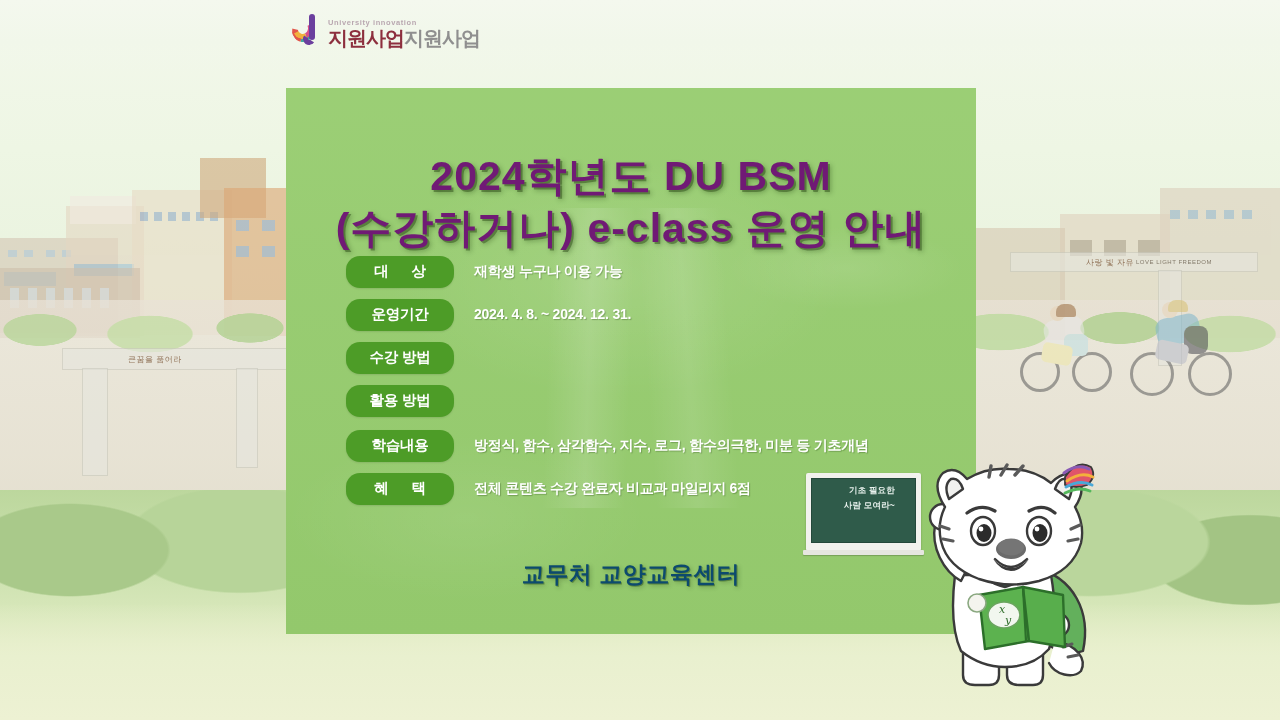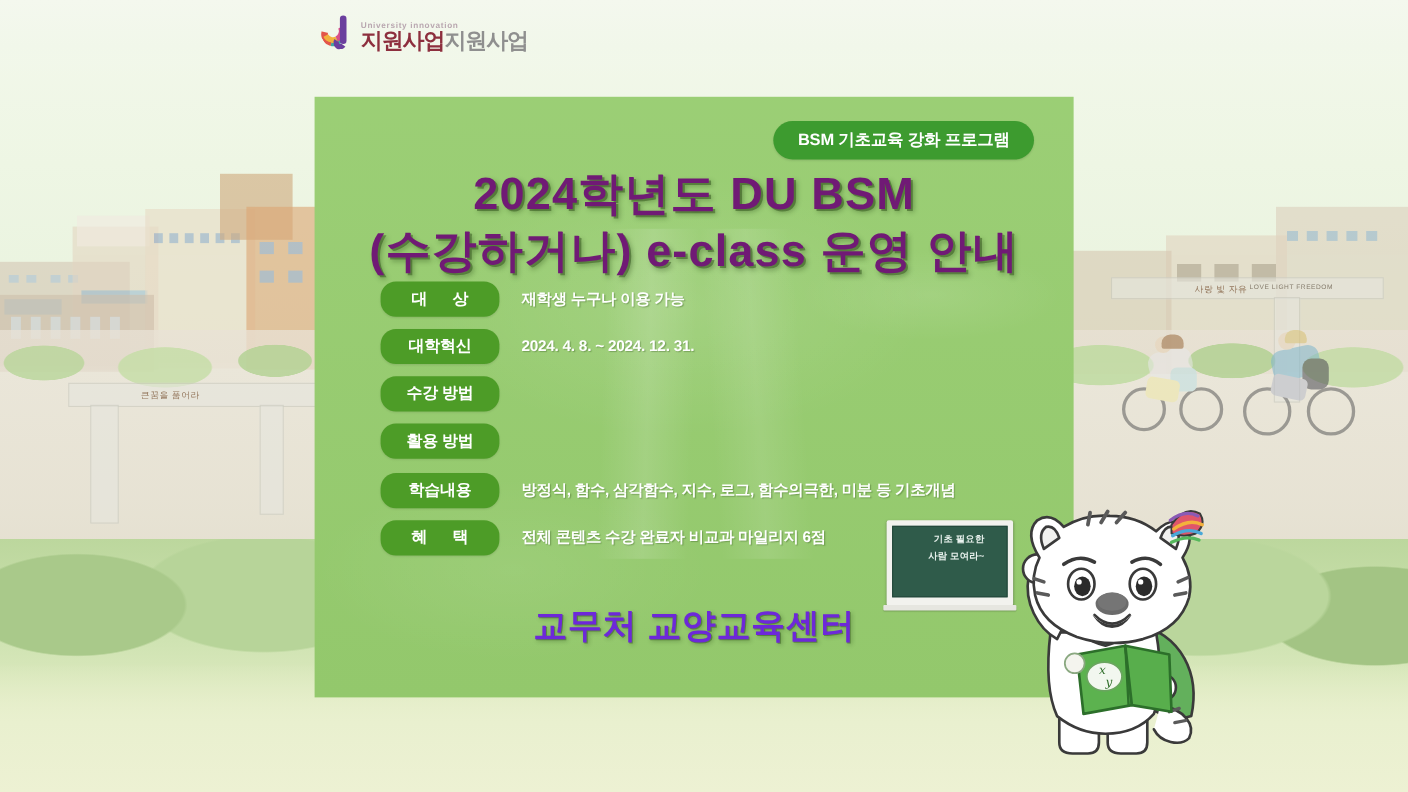--- a/index.html
+++ b/index.html
@@ -228,22 +228,22 @@
     line-height: 1.55;
     letter-spacing: -.25px;
     text-shadow: 1px 1px 1px rgba(45,80,25,.35);
   }
   .row-value .vline { display: block; white-space: nowrap; }
 
   
   .footer-org {
     position: absolute; left: 0; right: 0; bottom: 44px;
     text-align: center;
-    color: #6d28d9;
-    font-size: 31px;
+    color: #0c4a6e;
+    font-size: 23px;
     font-weight: 800;
     letter-spacing: .5px;
     text-shadow:
       1px 1px 0 rgba(45,80,25,.45),
       2px 2px 4px rgba(30,60,15,.30);
   }
 
   
   .blackboard {
     position: absolute; left: 806px; top: 473px;
@@ -397,38 +397,37 @@
     </div>
     <div class="logo-text">
       <div class="logo-en">University innovation</div>
       <div class="logo-ko"><span class="k1">지원사업</span><span class="k2">지원사업</span></div>
     </div>
   </div>
 
   <div id="panel">
     <div class="panel-inner">
 
-      <div class="badge">BSM 기초교육 강화 프로그램</div>
 
       <div class="title-block">
         <div class="title-line">2024학년도 DU BSM</div>
         <div class="title-line">(수강하거나) e-class 운영 안내</div>
       </div>
 
       <div class="info-list">
 
         <div class="info-row">
           <div class="row-label">대      상</div>
           <div class="row-value">
             <span class="vline">재학생 누구나 이용 가능</span>
           </div>
         </div>
 
         <div class="info-row">
-          <div class="row-label">대학혁신</div>
+          <div class="row-label">운영기간</div>
           <div class="row-value">
             <span class="vline">2024. 4. 8. ~ 2024. 12. 31.</span>
           </div>
         </div>
 
         <div class="info-row">
           <div class="row-label">수강 방법</div>
         </div>
 
         <div class="info-row tall">

